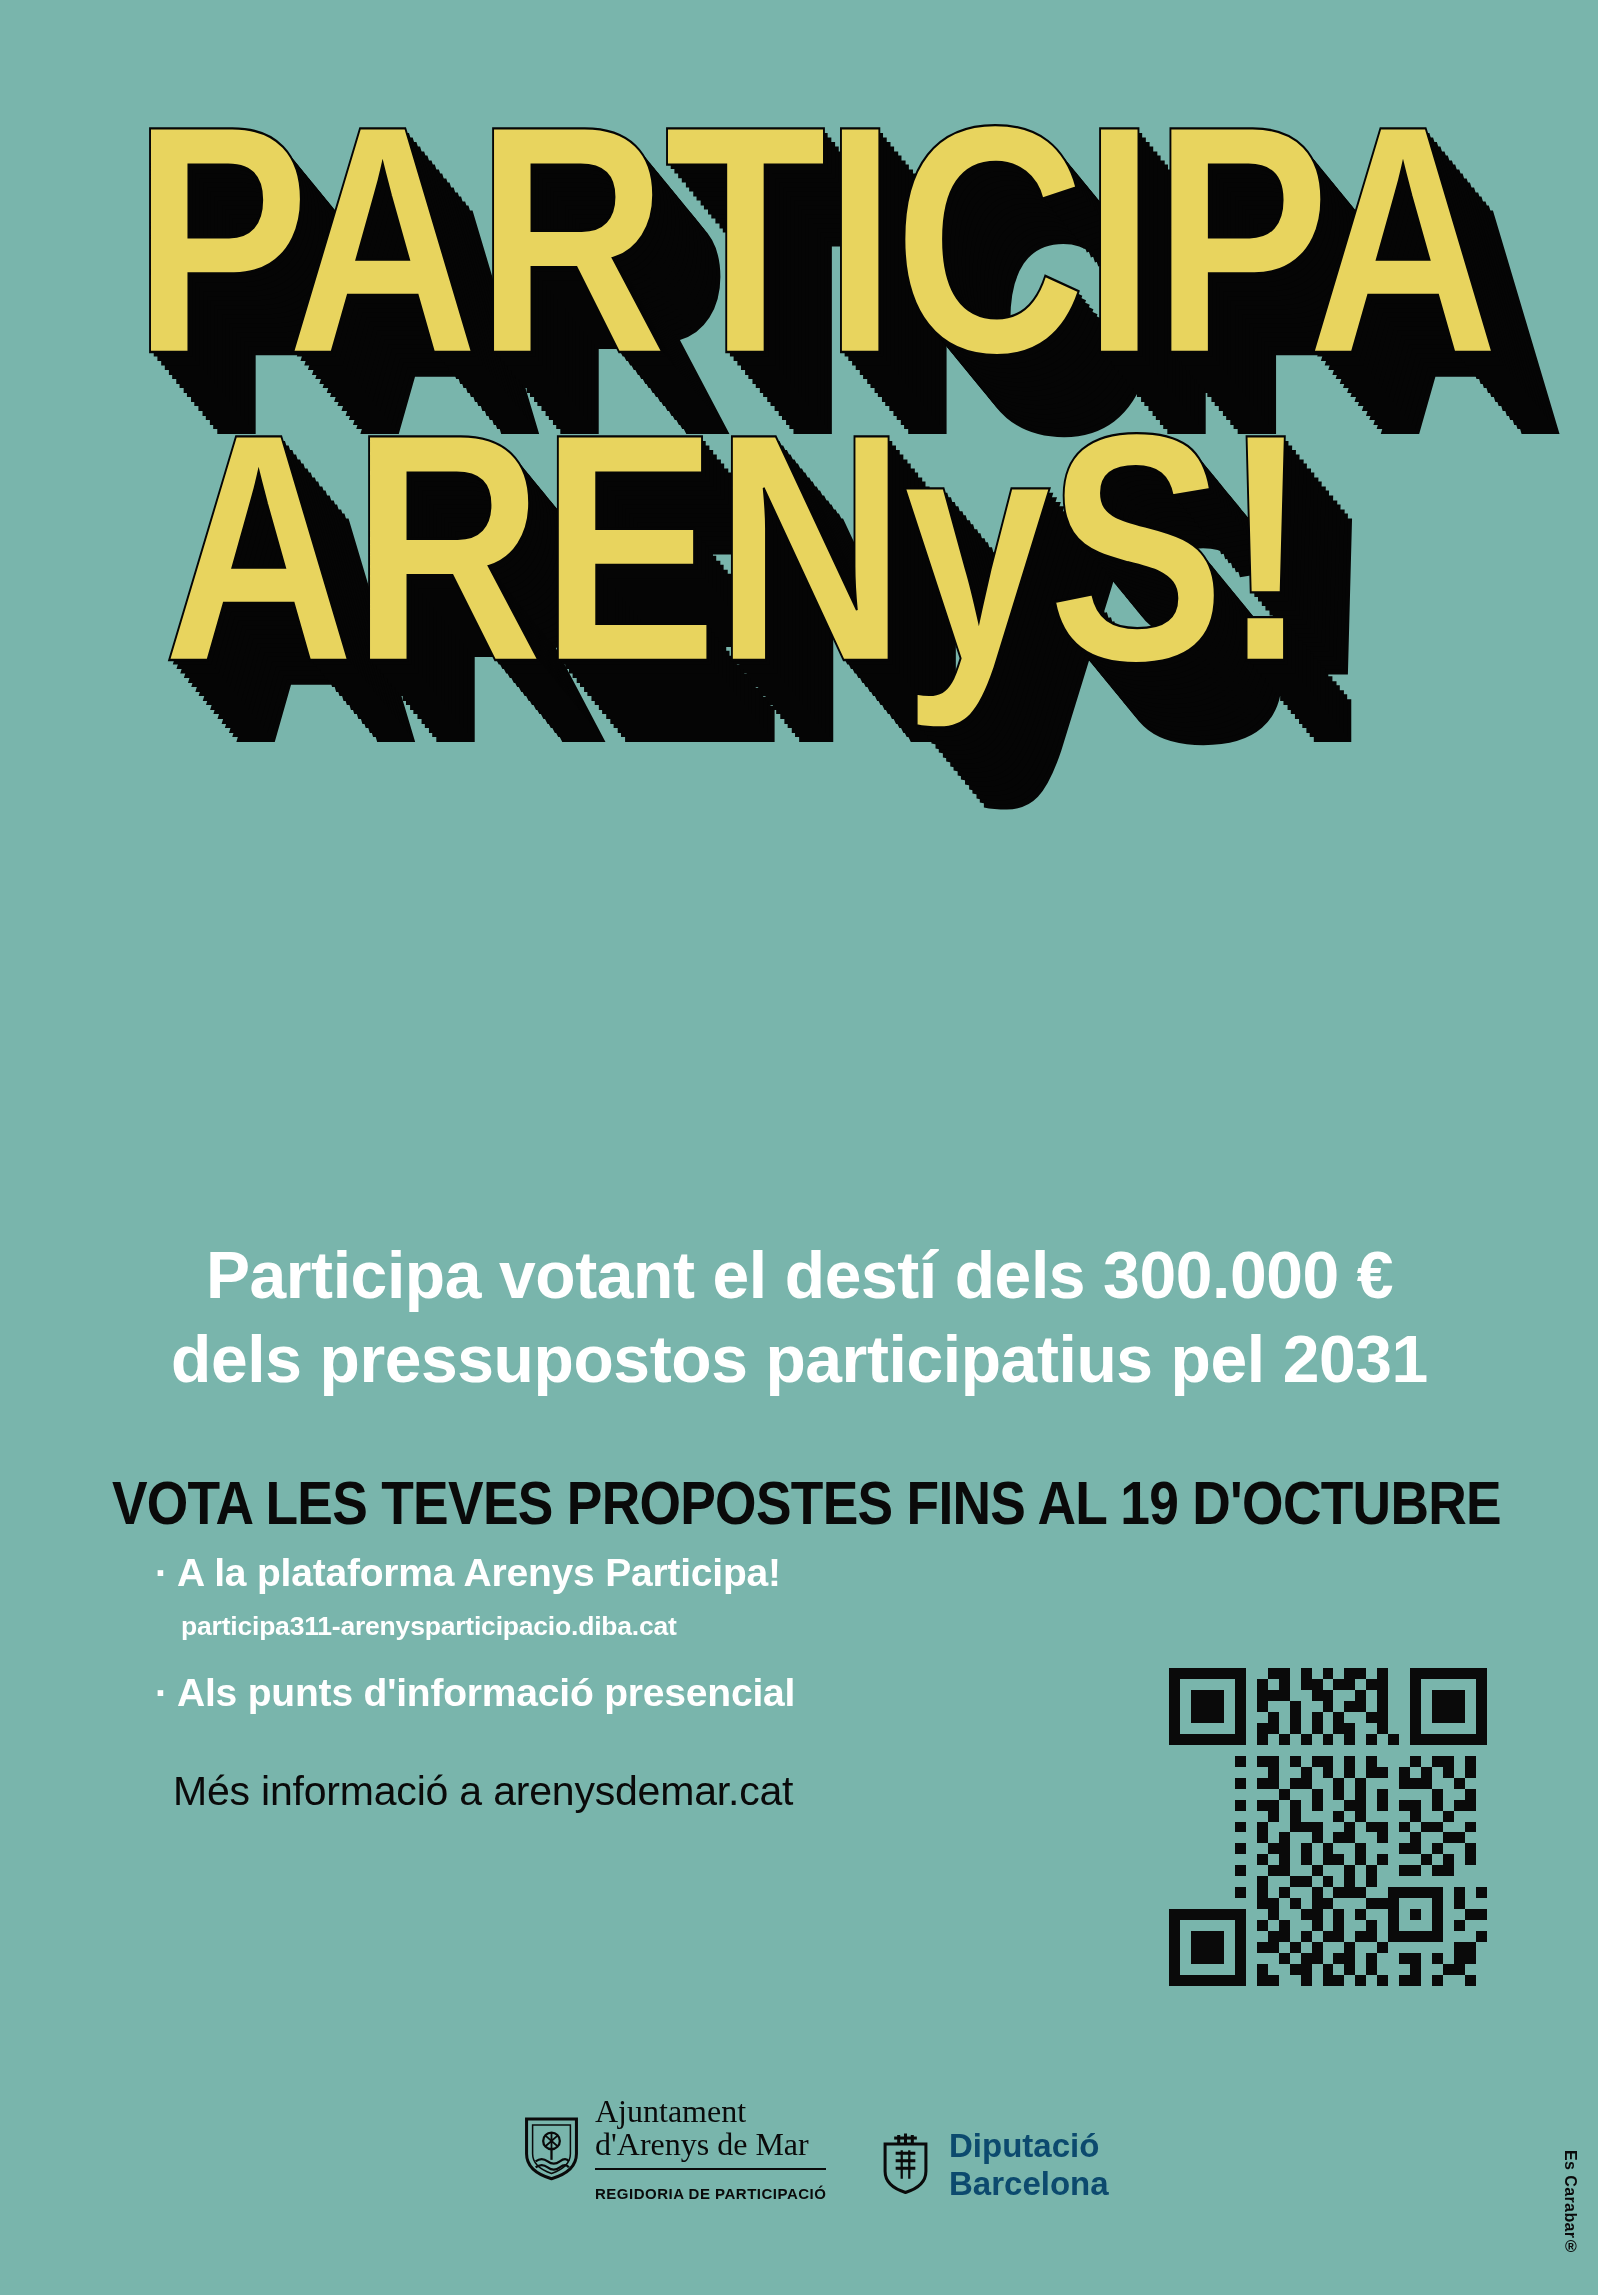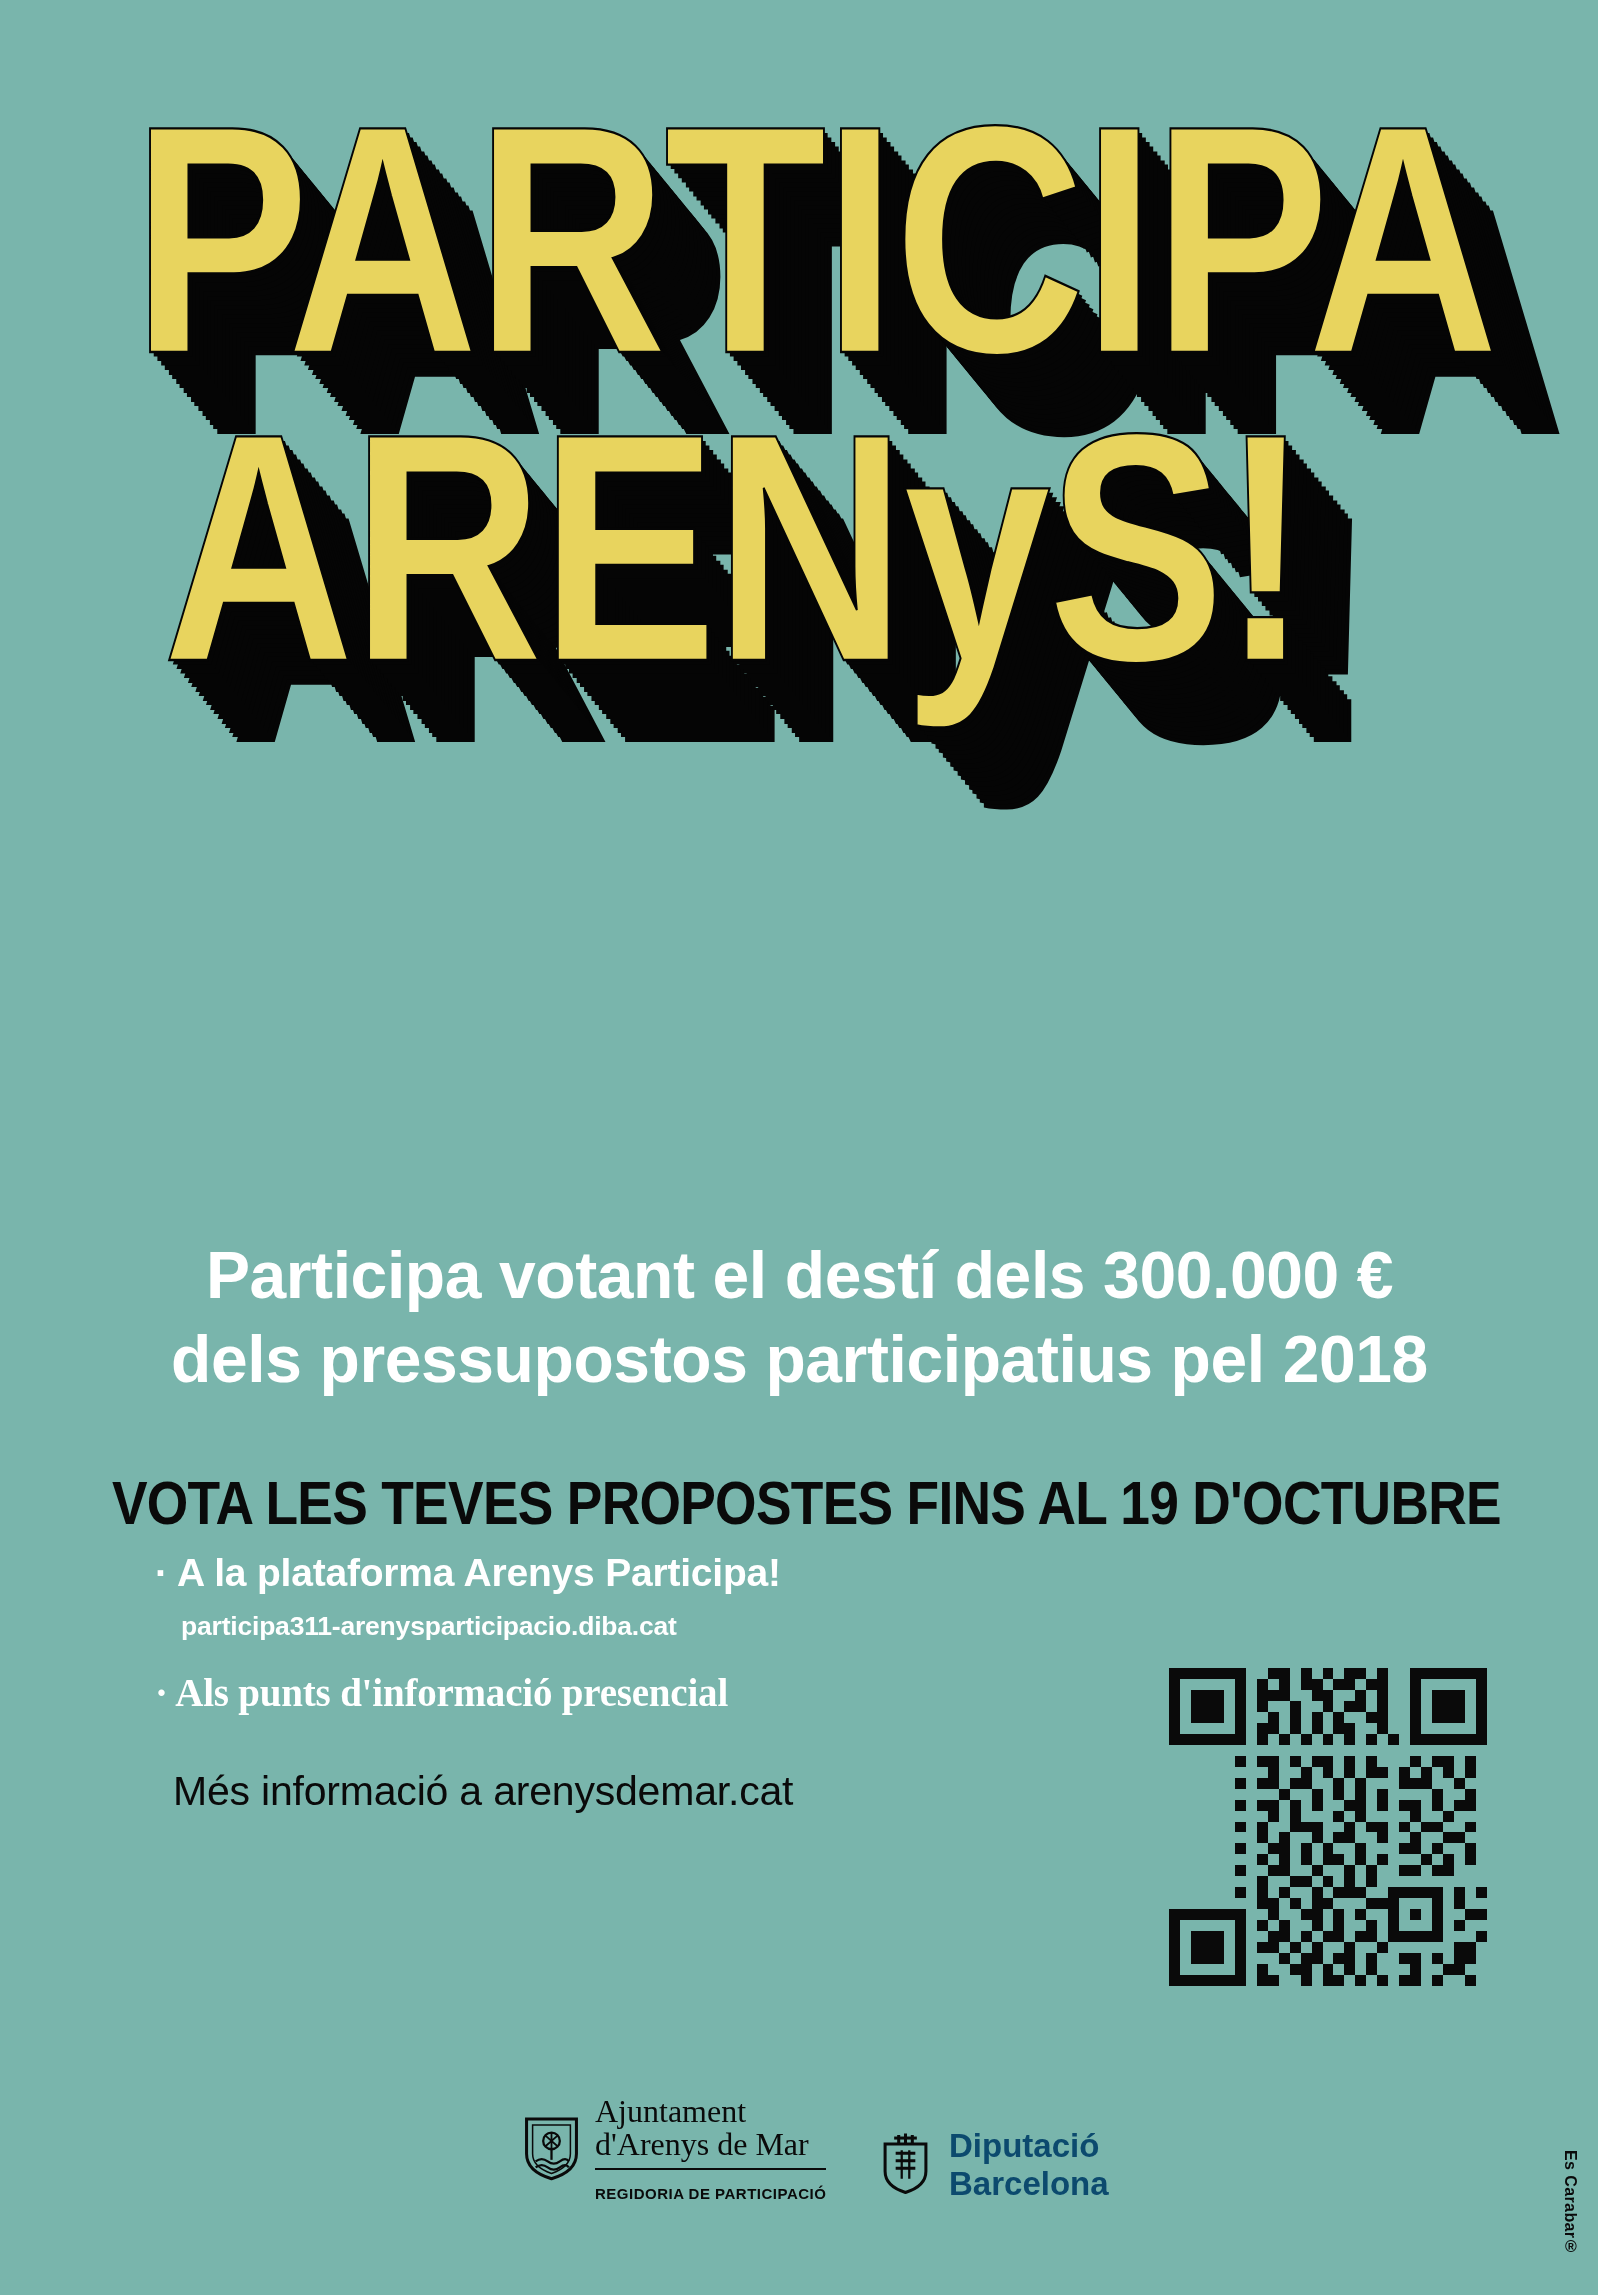--- a/index.html
+++ b/index.html
@@ -106,21 +106,21 @@
     margin-bottom: 9px;
     letter-spacing: -0.2px;
   }
   .info-url {
     color: #ffffff;
     font-size: 26.5px;
     font-weight: bold;
     margin: 16px 0 29px 26px;
     letter-spacing: -0.2px;
   }
-  .info-item.second { margin-top: 1px; font-family: Liberation Serif, serif; }
+  .info-item.second { margin-top: 1px; }
   .more-info {
     margin-top: 54px;
     margin-left: 18px;
     color: #0a0a0a;
     font-size: 41px;
     font-weight: normal;
     letter-spacing: -0.2px;
   }
 
   
@@ -199,21 +199,21 @@
 
 <div class="poster">
 
   <div class="headline-block">
     <div class="headline line1">PARTICIPA</div>
     <div class="headline line2">ARENyS!</div>
   </div>
 
   <div class="subtitle">
     <div>Participa votant el destí dels 300.000 €</div>
-    <div>dels pressupostos participatius pel 2018</div>
+    <div>dels pressupostos participatius pel 2031</div>
   </div>
 
   <div class="deadline">VOTA LES TEVES PROPOSTES FINS AL 19 D'OCTUBRE</div>
 
   <div class="info-area">
     <div class="info-item">
       <span>·</span>
       <span>A la plataforma Arenys Participa!</span>
     </div>
     <div class="info-url">participa311-arenysparticipacio.diba.cat</div>

